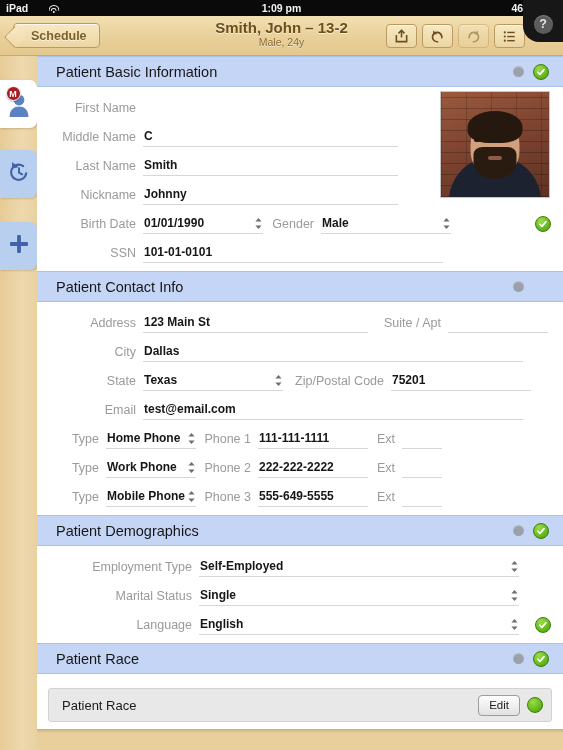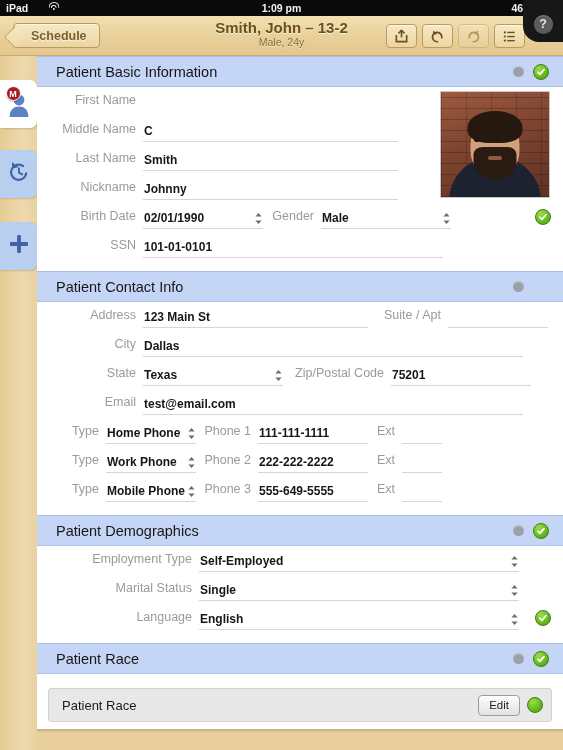--- a/index.html
+++ b/index.html
@@ -11,21 +11,21 @@
   }
   #app { position: relative; width: 563px; height: 750px; background: #e8cf9c; }
 
   
   .statusbar {
     position: absolute; top: 0; left: 0; width: 563px; height: 16px;
     background: #0a0a0a; color: #f2f2f2;
     font-size: 10.5px; font-weight: bold;
     display: flex; align-items: center; padding: 0 6px;
   }
-  .sb-left { display: flex; align-items: flex-start; gap: 20px; }
+  .sb-left { display: flex; align-items: flex-end; gap: 20px; }
   .sb-center { position: absolute; left: 0; right: 0; text-align: center; font-weight: bold; }
   .sb-right { margin-left: auto; display: flex; align-items: center; gap: 4px; position: relative; z-index: 2; }
   .wifi-icon { display: inline-block; width: 11px; height: 9px; position: relative; }
   .wifi-icon i {
     position: absolute; left: 50%; transform: translateX(-50%);
     border: 1.3px solid #f2f2f2; border-bottom: none;
     border-radius: 50% 50% 0 0 / 100% 100% 0 0;
   }
   .wifi-icon i:nth-child(1){ width: 11px; height: 5.5px; top: 0; }
   .wifi-icon i:nth-child(2){ width: 6.5px; height: 3.4px; top: 2.6px; }
@@ -148,21 +148,21 @@
     width: 16px; height: 16px; border-radius: 50%;
     background: radial-gradient(circle at 35% 28%, #9ddc4b 0%, #69bc1e 55%, #4e9b12 100%);
     border: 1px solid #3f7c0d;
     display: flex; align-items: center; justify-content: center;
     flex: none;
   }
   .check-badge svg { display: block; }
 
   .section-body { background: #fff; padding: 6px 0 4px 0; position: relative; }
 
-  .frow { display: flex; height: 29px; padding-left: 14px; padding-right: 12px; }
+  .frow { display: flex; align-items: center; height: 29px; padding-left: 14px; padding-right: 12px; }
   .flabel {
     font-size: 12.5px; color: #9a9a9a; text-align: right;
     padding-right: 7px; flex: none;
   }
   .fval {
     font-size: 12px; font-weight: bold; color: #161616;
     border-bottom: 1px solid #d6d6d6;
     height: 20px; line-height: 19px;
     padding-left: 1px; flex: none; overflow: hidden; white-space: nowrap;
     cursor: text;
@@ -381,21 +381,21 @@
             <span class="spacer"></span>
           </div>
           <div class="frow">
             <span class="flabel" style="width:92px">Nickname</span>
             <span class="fval" style="width:255px">Johnny</span>
             <span class="spacer"></span>
           </div>
           <div class="frow">
             <span class="flabel" style="width:92px">Birth Date</span>
             <span class="fval dd" style="width:120px">
-              <span class="txt">02/01/1990</span>
+              <span class="txt">01/01/1990</span>
               <span class="stepper">
                 <svg width="9" height="13" viewBox="0 0 9 13">
                   <path d="M4.5 1 L7.6 4.6 L1.4 4.6 Z" fill="#6d6d6d"></path>
                   <path d="M4.5 12 L7.6 8.4 L1.4 8.4 Z" fill="#6d6d6d"></path>
                 </svg>
               </span>
             </span>
             <span class="flabel" style="width:58px">Gender</span>
             <span class="fval dd" style="width:130px">
               <span class="txt">Male</span>

